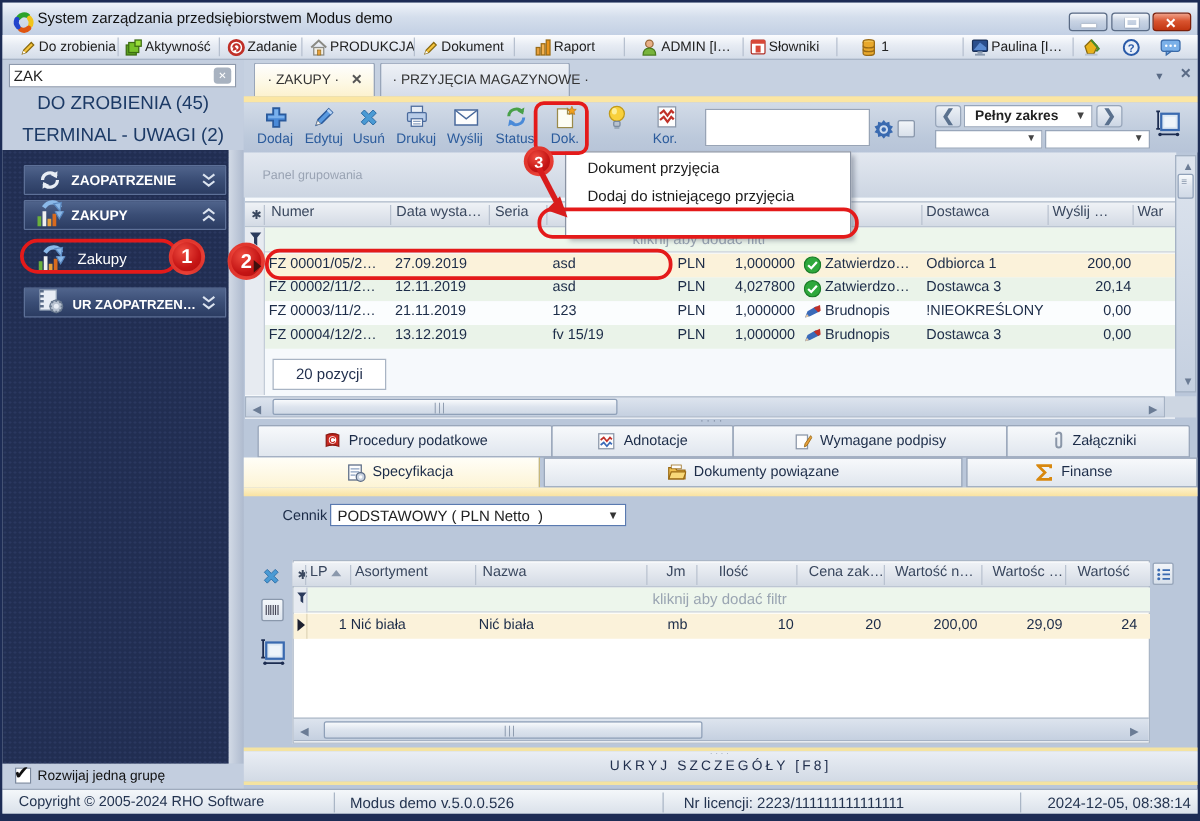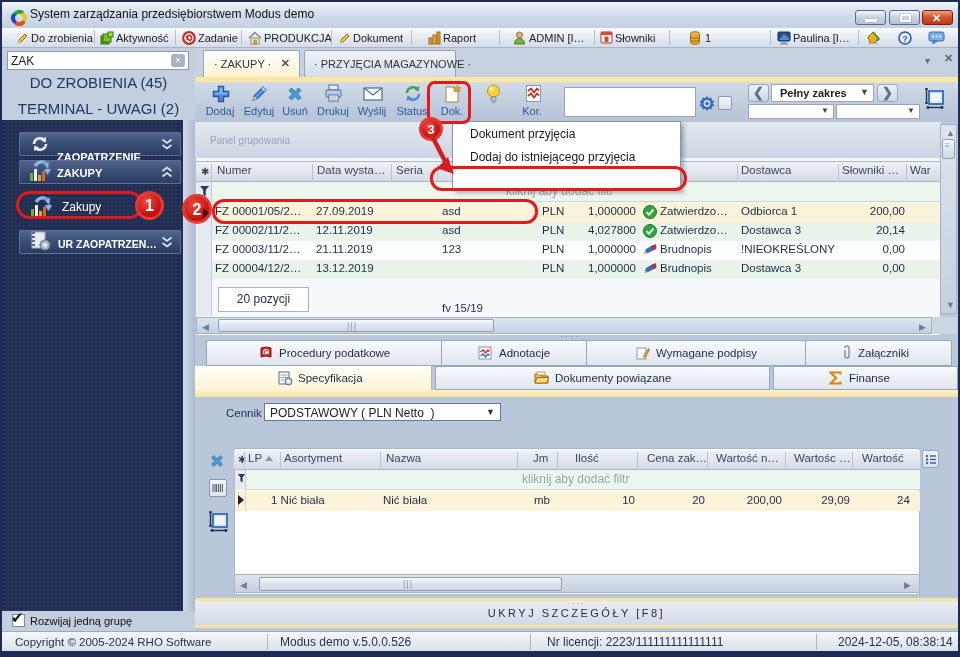--- a/index.html
+++ b/index.html
@@ -153,21 +153,21 @@
 <div id="side-top" class="abs"></div>
 <div class="abs" style="left:7px;top:51px;width:182px;height:19px;background:#fff;border:1px solid #8d99ac;">
  <span style="position:absolute;left:3px;top:2px;font-size:12px;color:#222;">ZAK</span>
  <span style="position:absolute;right:3px;top:2px;width:14px;height:13px;background:#a8b2c0;border-radius:3px;color:#fff;font-size:8px;text-align:center;line-height:13px;">✕</span>
     </div>
 <div class="abs nw" style="left:2px;top:74px;width:193px;text-align:center;font-size:15px;color:#1c3a66;">DO ZROBIENIA (45)</div>
 <div class="abs nw" style="left:2px;top:100px;width:193px;text-align:center;font-size:15px;color:#1c3a66;">TERMINAL - UWAGI (2)</div>
 <div id="side-navy" class="abs"></div>
 <div id="side-strip" class="abs"></div>
 <div class="abs navhdr" style="top:132px;">
-      <span style="position:absolute;left:37px;top:18px;">ZAOPATRZENIE</span>
+      <span style="position:absolute;left:37px;top:6px;">ZAOPATRZENIE</span>
       <svg style="position:absolute;right:7px;top:5px" width="12" height="13" viewBox="0 0 12 13">
         <path d="M1.5 1.5 L6 5 L10.5 1.5 M1.5 7 L6 10.5 L10.5 7" fill="none" stroke="#dbe3ef" stroke-width="1.7"></path>
       </svg>
     </div>
 <div class="abs navhdr" style="top:160px;">
       <span style="position:absolute;left:37px;top:6px;">ZAKUPY</span>
       <svg style="position:absolute;right:7px;top:5px" width="12" height="13" viewBox="0 0 12 13">
         <path d="M1.5 5 L6 1.5 L10.5 5 M1.5 10.5 L6 7 L10.5 10.5" fill="none" stroke="#dbe3ef" stroke-width="1.7"></path>
       </svg>
     </div>
@@ -309,21 +309,21 @@
 <div id="pgroup" class="abs">
       <span class="abs nw" style="left:15px;top:13px;color:#99a3b3;font-size:10px;">Panel grupowania</span>
     </div>
 <div id="grid" class="abs"></div>
 <div id="ghead" class="abs">
  <span class="gcell" style="left:5px;top:4px;font-size:10px;">✱</span>
  <span class="gcell" style="left:21px;">Numer</span>
  <span class="gcell" style="left:121px;">Data wysta…</span>
  <span class="gcell" style="left:200px;">Seria</span>
  <span class="gcell" style="left:545px;">Dostawca</span>
- <span class="gcell" style="left:646px;">Słowniki …</span>
+ <span class="gcell" style="left:646px;">Wyślij …</span>
  <span class="gcell" style="left:714px;">War</span>
  <span class="gsep" style="left:15px;"></span>
       <span class="gsep" style="left:116px;"></span>
       <span class="gsep" style="left:195px;"></span>
       <span class="gsep" style="left:241px;"></span>
       <span class="gsep" style="left:541px;"></span>
       <span class="gsep" style="left:642px;"></span>
       <span class="gsep" style="left:710px;"></span>
 </div>
 <div id="gfilter" class="abs">
@@ -360,21 +360,21 @@
       <span class="gcell" style="left:230px;">123</span>
       <span class="gcell" style="left:330px;">PLN</span>
       <span class="gcell" style="left:352px;width:72px;text-align:right;">1,000000</span>
       <span class="gcell" style="left:448px;">Brudnopis</span>
       <span class="gcell" style="left:529px;">!NIEOKREŚLONY</span>
       <span class="gcell" style="left:630px;width:63px;text-align:right;">0,00</span>
     </div>
 <div class="grow abs" style="left:212px;top:260px;width:728px;background:#eaf3e9;">
  <span class="gcell" style="left:3px;">FZ 00004/12/2…</span>
       <span class="gcell" style="left:104px;">13.12.2019</span>
-      <span class="gcell" style="left:230px;margin-top:40px;">fv 15/19</span>
+      <span class="gcell" style="left:230px;">fv 15/19</span>
       <span class="gcell" style="left:330px;">PLN</span>
       <span class="gcell" style="left:352px;width:72px;text-align:right;">1,000000</span>
       <span class="gcell" style="left:448px;">Brudnopis</span>
       <span class="gcell" style="left:529px;">Dostawca 3</span>
       <span class="gcell" style="left:630px;width:63px;text-align:right;">0,00</span>
     </div>
 <svg class="abs" style="left:643px;top:205px" width="14" height="14" viewBox="0 0 14 14">
       <circle cx="7" cy="7" r="6.5" fill="#2ea83c"></circle>
       <circle cx="7" cy="7" r="6.5" fill="none" stroke="#1a7c28"></circle>
       <path d="M3.5 7.2 L6 9.6 L10.5 4.6" fill="none" stroke="#fff" stroke-width="1.8"></path>

